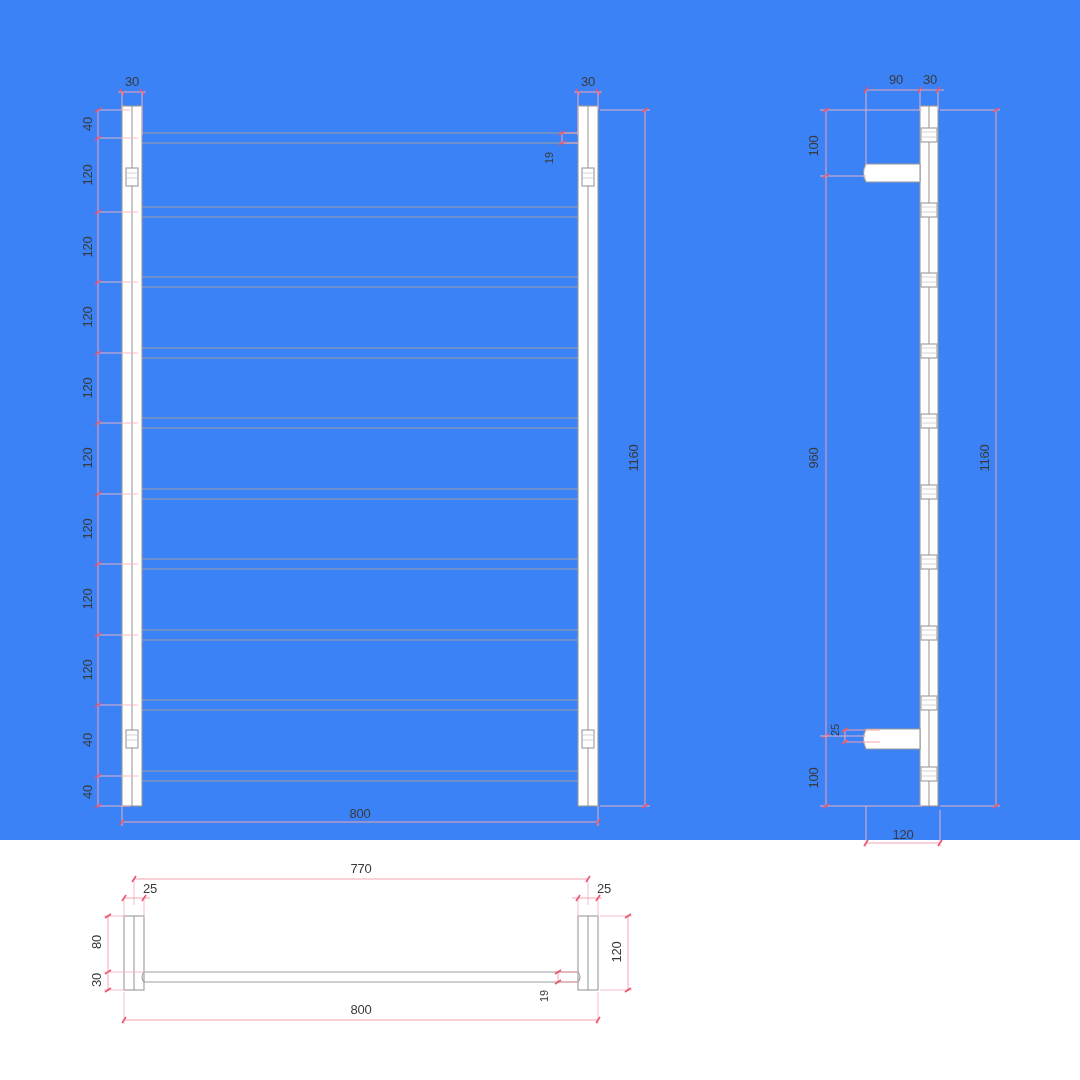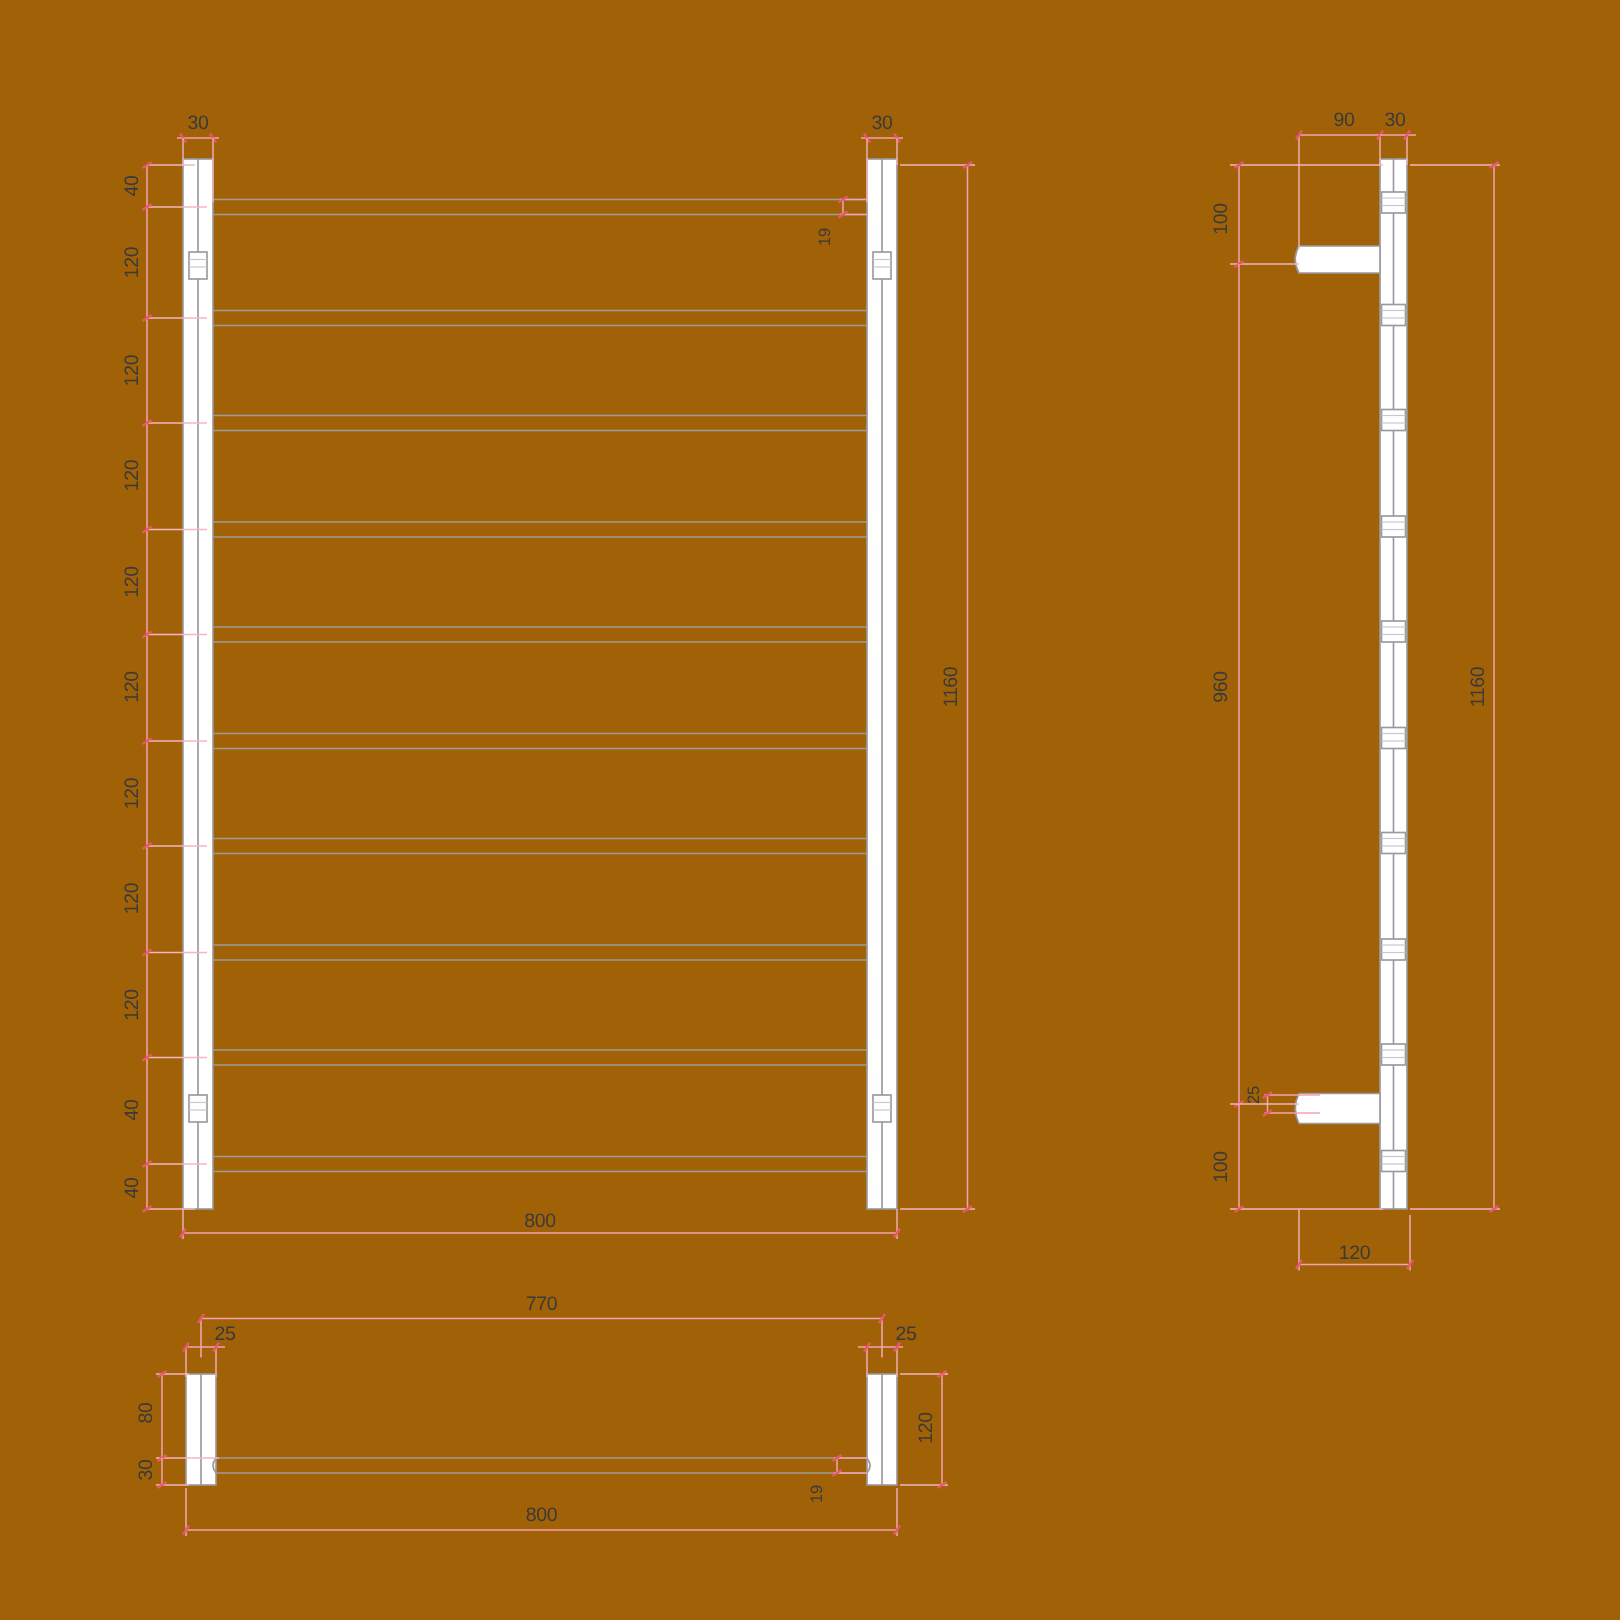--- a/index.html
+++ b/index.html
@@ -7,22 +7,22 @@
     padding: 0;
     background: #ffffff;
     width: 1080px;
     height: 1080px;
     overflow: hidden;
     font-family: "Liberation Sans", sans-serif;
   }
   #sheet {
     position: relative;
     width: 1080px;
-    height: 1080px;
-    background: #a16207;
+    height: 840px;
+    background: #3b82f6;
   }
   svg.drawing {
     position: absolute;
     top: 0;
     left: 0;
     width: 1080px;
     height: 1080px;
   }
   .part-line {
     stroke: #9a9a9a;

